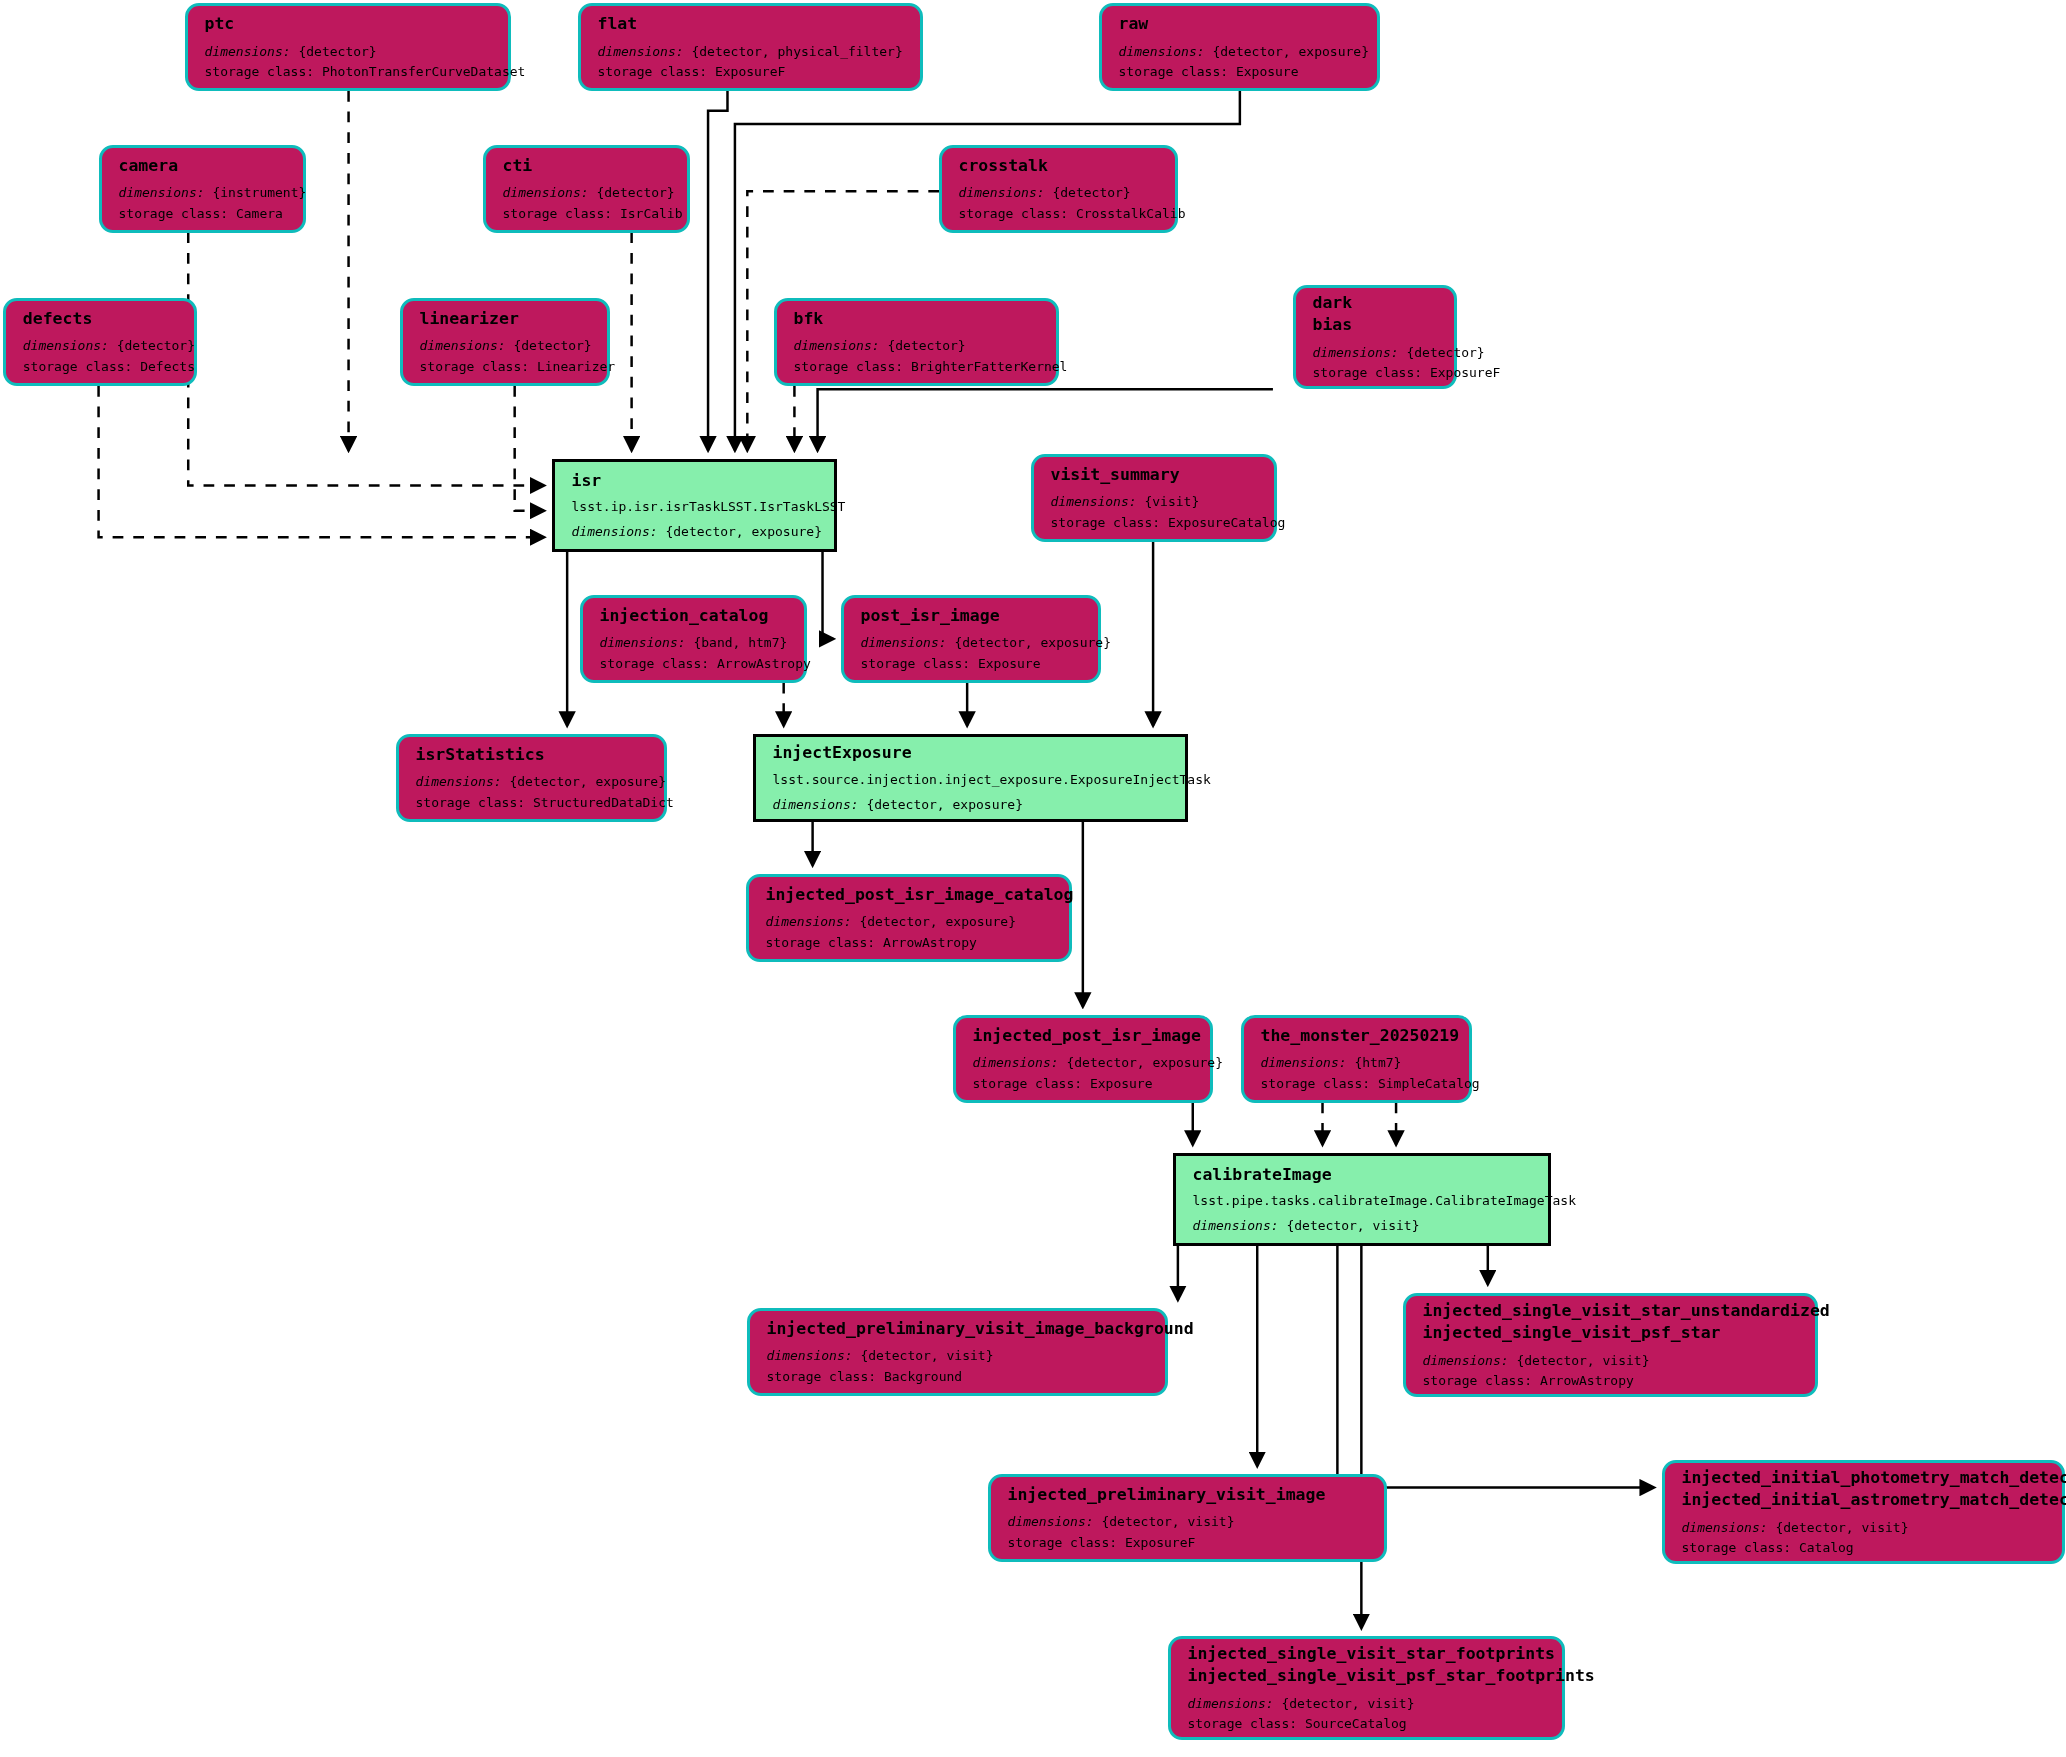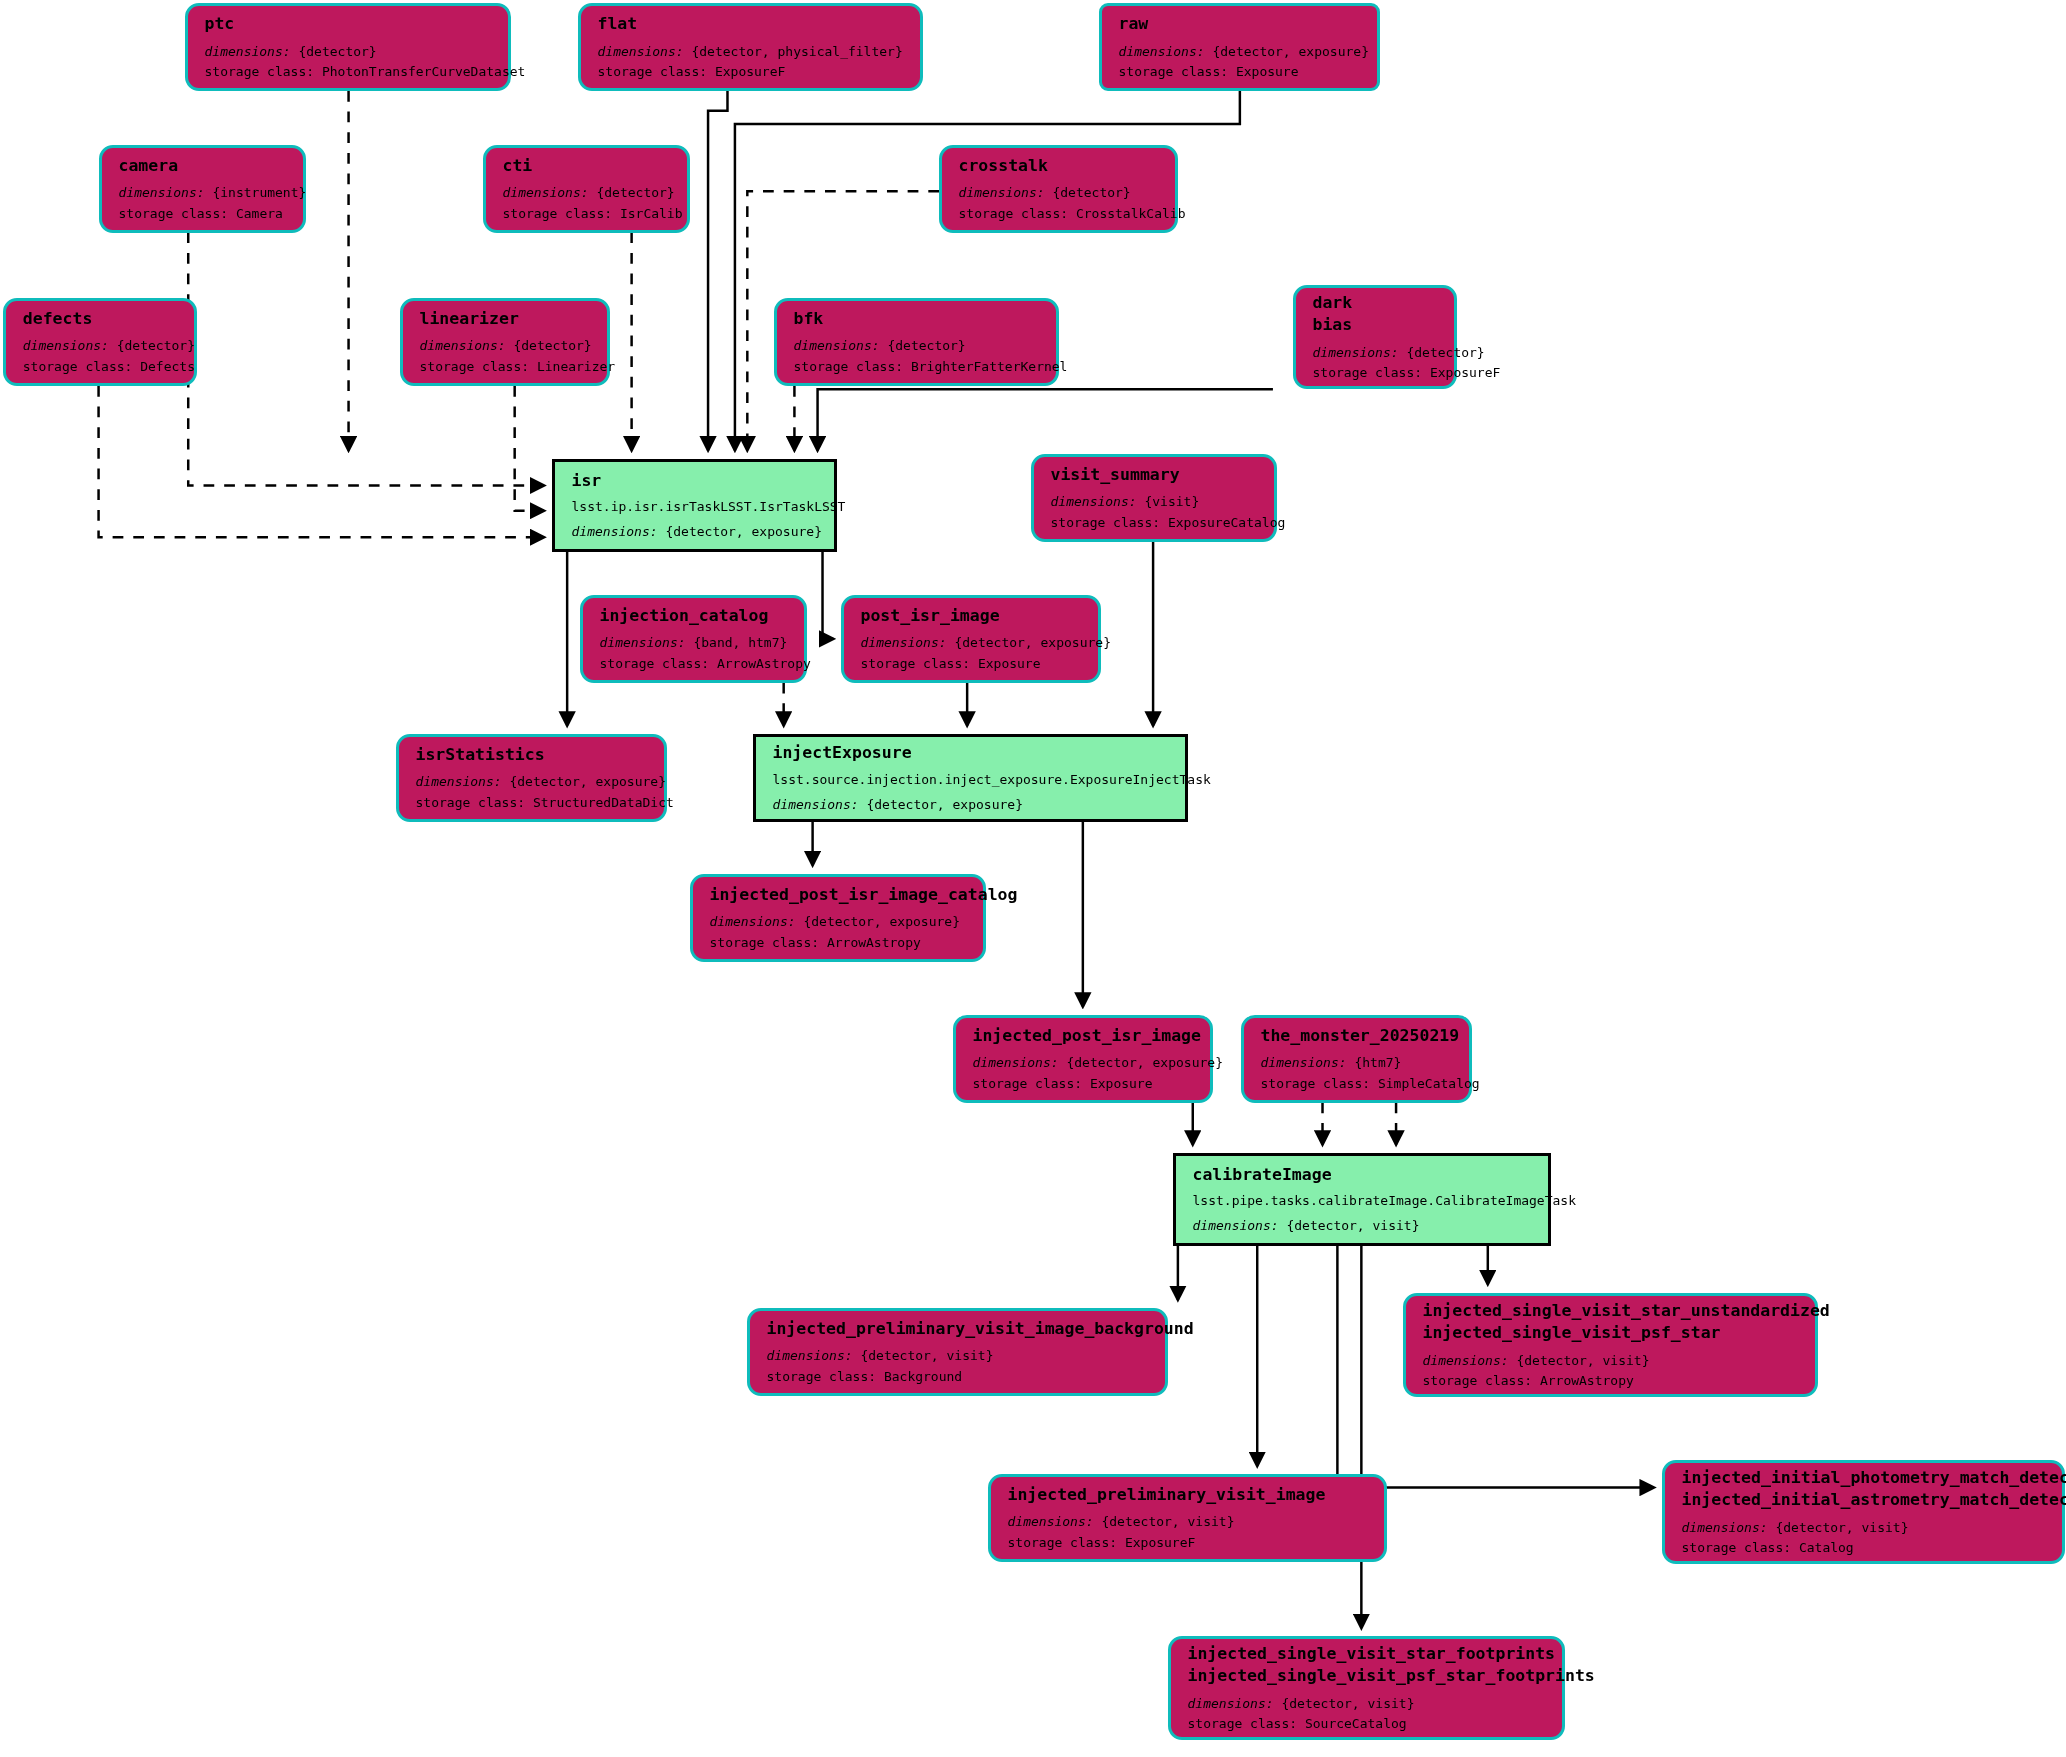--- a/index.html
+++ b/index.html
@@ -142,21 +142,21 @@
     <div class="meta"><span class="k">dimensions:</span> <span>{detector}</span></div>
     <div class="cls"><span class="k">storage class:</span> <span>PhotonTransferCurveDataset</span></div>
   </div>
 
   <div class="node" style="left:578px; top:3.3px; width:345px; height:88px;">
     <div class="title">flat</div>
     <div class="meta"><span class="k">dimensions:</span> <span>{detector, physical_filter}</span></div>
     <div class="cls"><span class="k">storage class:</span> <span>ExposureF</span></div>
   </div>
 
-  <div class="node" style="left:1099px; top:3.3px; width:281px; height:88px;border-radius:9px;">
+  <div class="node" style="left:1099px; top:3.3px; width:281px; height:88px;">
     <div class="title">raw</div>
     <div class="meta"><span class="k">dimensions:</span> <span>{detector, exposure}</span></div>
     <div class="cls"><span class="k">storage class:</span> <span>Exposure</span></div>
   </div>
 
   <div class="node" style="left:99px; top:145px; width:207px; height:88px;">
     <div class="title">camera</div>
     <div class="meta"><span class="k">dimensions:</span> <span>{instrument}</span></div>
     <div class="cls"><span class="k">storage class:</span> <span>Camera</span></div>
   </div>
@@ -227,21 +227,21 @@
     <div class="meta"><span class="k">dimensions:</span> <span>{detector, exposure}</span></div>
     <div class="cls"><span class="k">storage class:</span> <span>StructuredDataDict</span></div>
   </div>
 
   <div class="node task" style="left:753px; top:734px; width:435px; height:88px;">
     <div class="title">injectExposure</div>
     <div class="cls">lsst.source.injection.inject_exposure.ExposureInjectTask</div>
     <div class="meta"><span class="k">dimensions:</span> <span>{detector, exposure}</span></div>
   </div>
 
-  <div class="node" style="left:690px; top:874px; width:296px; height:88px;">
+  <div class="node" style="left:746px; top:874px; width:326px; height:88px;">
     <div class="title">injected_post_isr_image_catalog</div>
     <div class="meta"><span class="k">dimensions:</span> <span>{detector, exposure}</span></div>
     <div class="cls"><span class="k">storage class:</span> <span>ArrowAstropy</span></div>
   </div>
 
   <div class="node" style="left:953px; top:1015px; width:260px; height:88px;">
     <div class="title">injected_post_isr_image</div>
     <div class="meta"><span class="k">dimensions:</span> <span>{detector, exposure}</span></div>
     <div class="cls"><span class="k">storage class:</span> <span>Exposure</span></div>
   </div>

